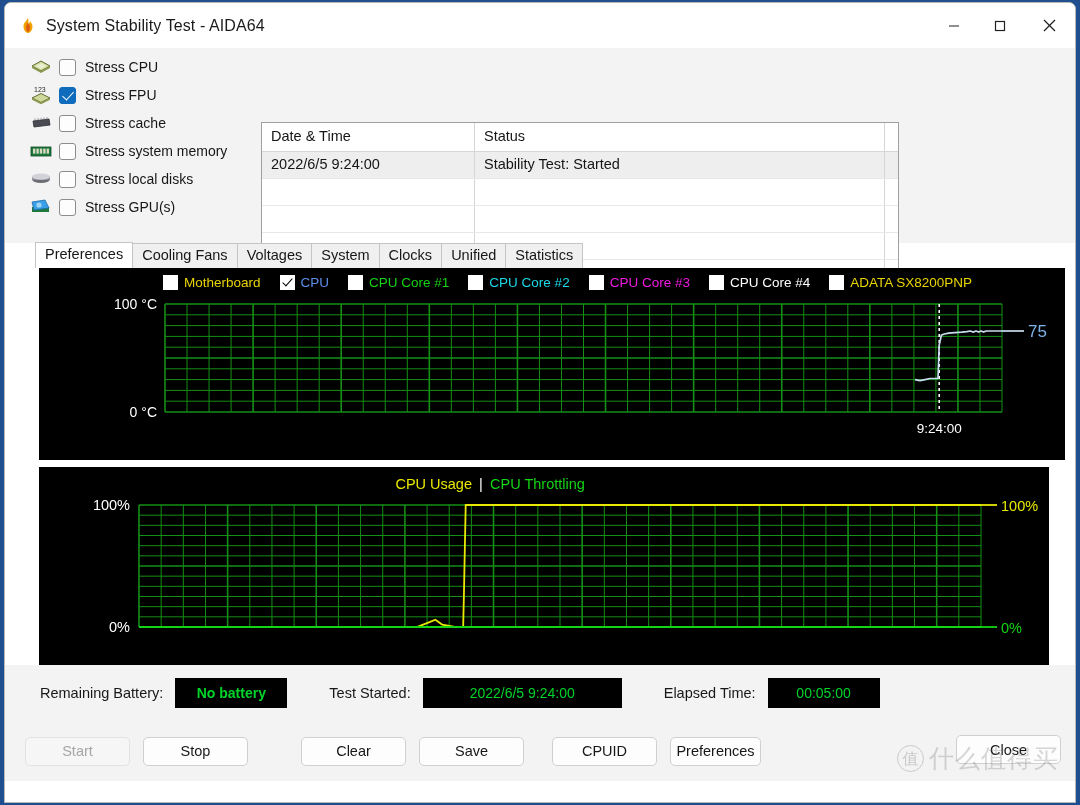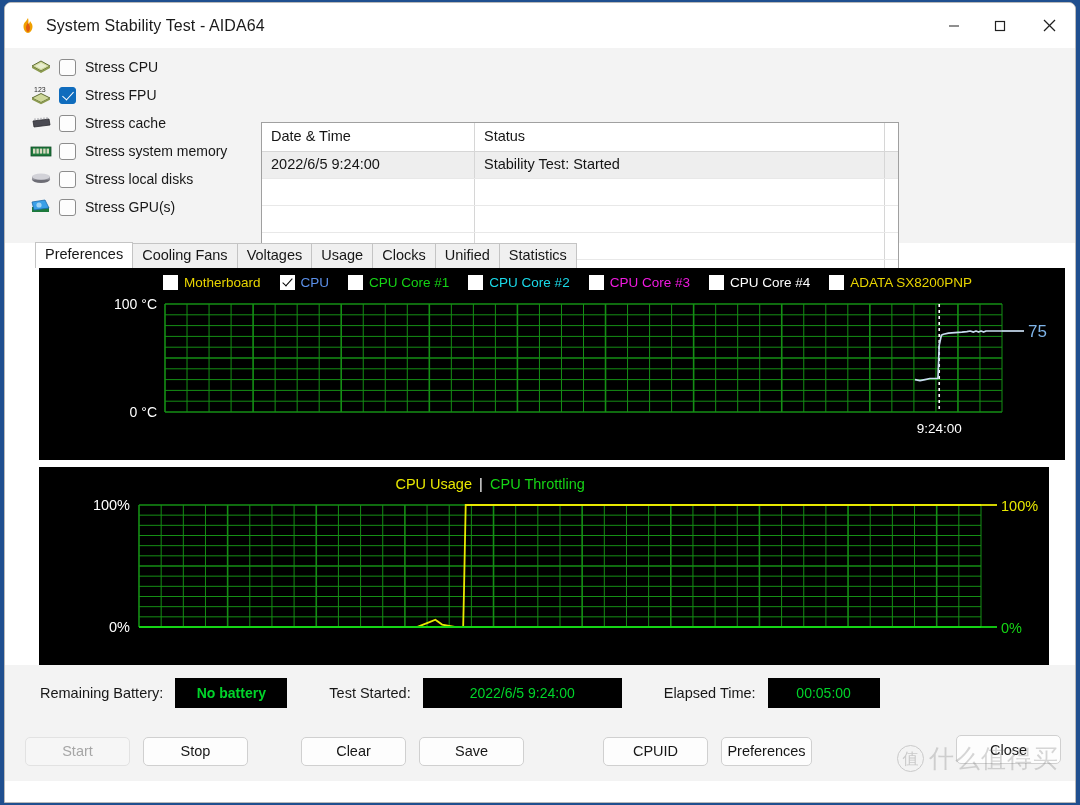--- a/index.html
+++ b/index.html
@@ -272,21 +272,21 @@
     font-size: 14.5px;
     color: #171717;
     cursor: default;
     font-family: "Liberation Sans", sans-serif;
   }
   .btn.disabled { color: #a6a6a6; background: #f6f6f6; border-color: #e2e2e2; }
   .b-start { width: 105px; }
   .b-stop { width: 105px; margin-left: 13px; }
   .b-clear { width: 105px; margin-left: 53px; }
   .b-save { width: 105px; margin-left: 13px; }
-  .b-cpuid { width: 105px; margin-left: 79px; }
+  .b-cpuid { width: 105px; margin-left: 28px; }
   .b-prefs { width: 91px; margin-left: 13px; }
   .b-close { width: 105px; position: absolute; right: 14px; top: 14px; }
 
   .watermark {
     position: absolute;
     right: 16px; bottom: 6px;
     display: flex; align-items: center;
     opacity: 0.30;
     pointer-events: none;
   }
@@ -453,21 +453,21 @@
         <div class="col-st"></div>
         <div class="col-sp"></div>
       </div>
     </div>
   </div>
 
   <div class="tabs">
     <div class="tab active">Preferences</div>
     <div class="tab">Cooling Fans</div>
     <div class="tab">Voltages</div>
-    <div class="tab">Usage</div>
+    <div class="tab">System</div>
     <div class="tab">Clocks</div>
     <div class="tab">Unified</div>
     <div class="tab">Statistics</div>
   </div>
 
   <div class="graph-area">
 
     <div class="scrollbar">
       <div class="scroll-track"></div>
       <div class="scroll-thumb"></div>

